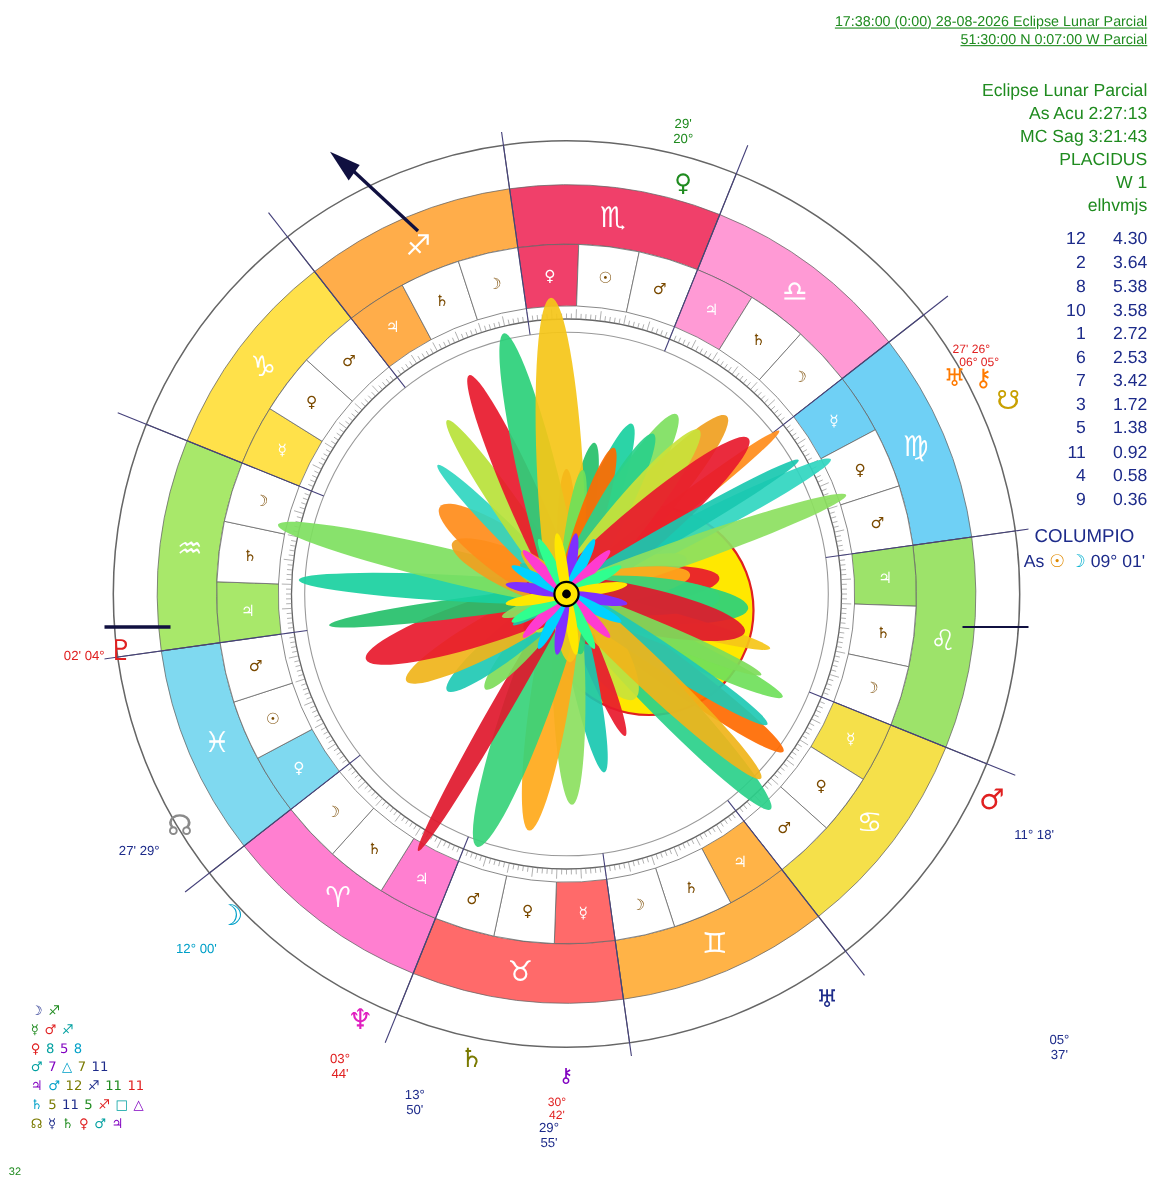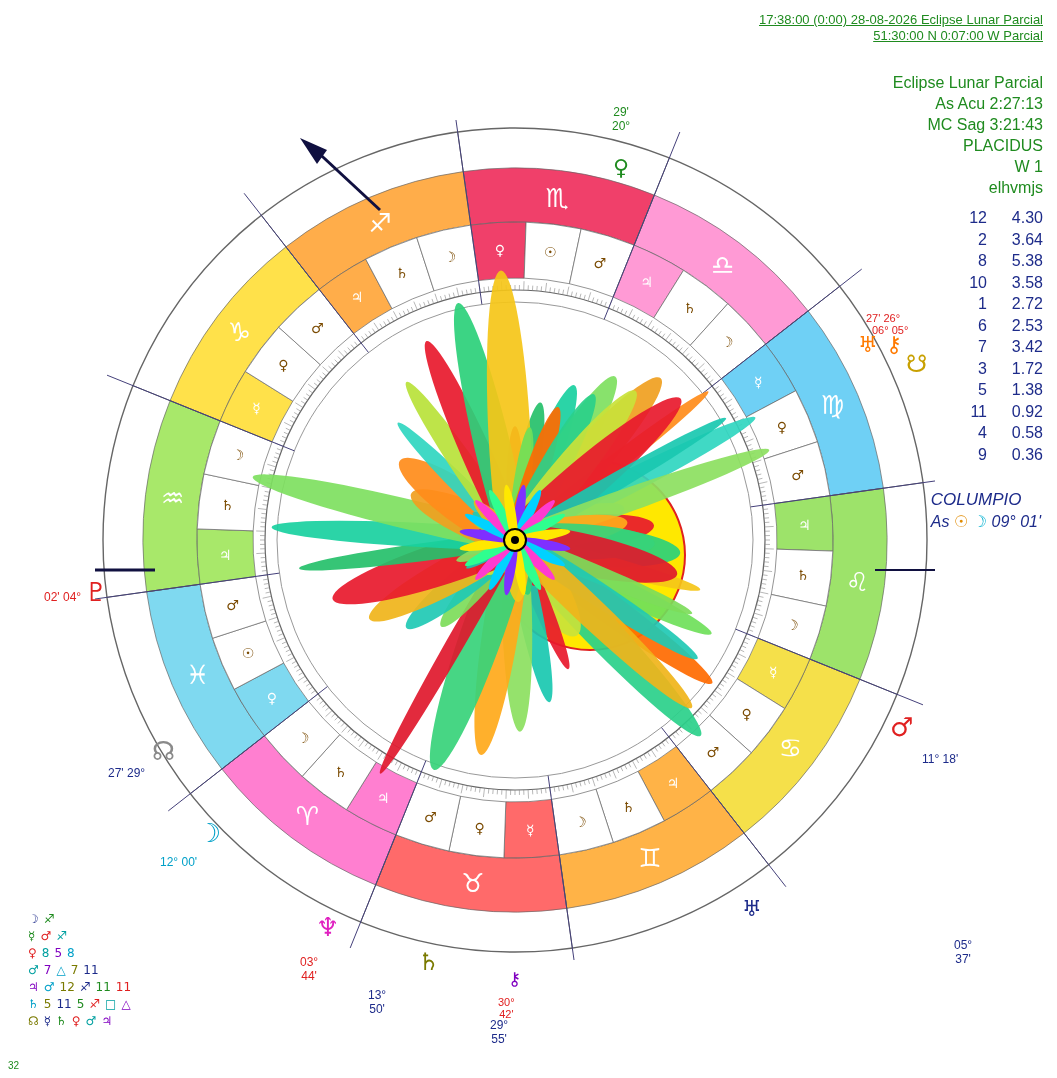--- a/index.html
+++ b/index.html
@@ -84,21 +84,21 @@
     <div>
       <span class="n">4</span>
       <span class="v">0.58</span>
     </div>
     <div>
       <span class="n">9</span>
       <span class="v">0.36</span>
     </div>
   </div>
 
-<div class="columpio" style="right:16px;top:490px;text-align:left;font-style:italic;">
+<div class="columpio" style="right:16px;top:478px;text-align:center;">
   <div>COLUMPIO</div>
   <div style="font-size:16px;margin-top:2px;">
     <span>As</span>
     <span class="glyph" style="position:static;color:#e08a00;">☉</span>
     <span class="glyph" style="position:static;color:#00b0d0;">☽</span>
     <span>09°</span>
     <span>01'</span>
   </div>
 </div>
 
@@ -672,21 +672,21 @@
       </g>
   </svg>
 </div>
 
 <div class="lbl" style="left:612px;top:105px;color:#1f8b1f;text-align:center;">
   <div>29'</div>
   <div>20°</div>
   <div class="glyph" style="position:static;font-size:22px;color:#1f8b1f;margin-top:22px;">♀</div>
 </div>
 
-<div class="lbl" style="left:44px;top:577px;color:#e02020;">
+<div class="lbl" style="left:58px;top:577px;color:#e02020;">
   <span>02'</span>
   <span>04°</span>
   <span class="glyph" style="position:static;font-size:26px;color:#e02020;">♇</span>
 </div>
 
 <div class="lbl" style="left:108px;top:766px;color:#1d2b8a;">
   <span>27'</span>
   <span>29°</span>
 </div>
 <div class="glyph" style="left:152px;top:736px;font-size:26px;color:#8a8a8a;">☊</div>

